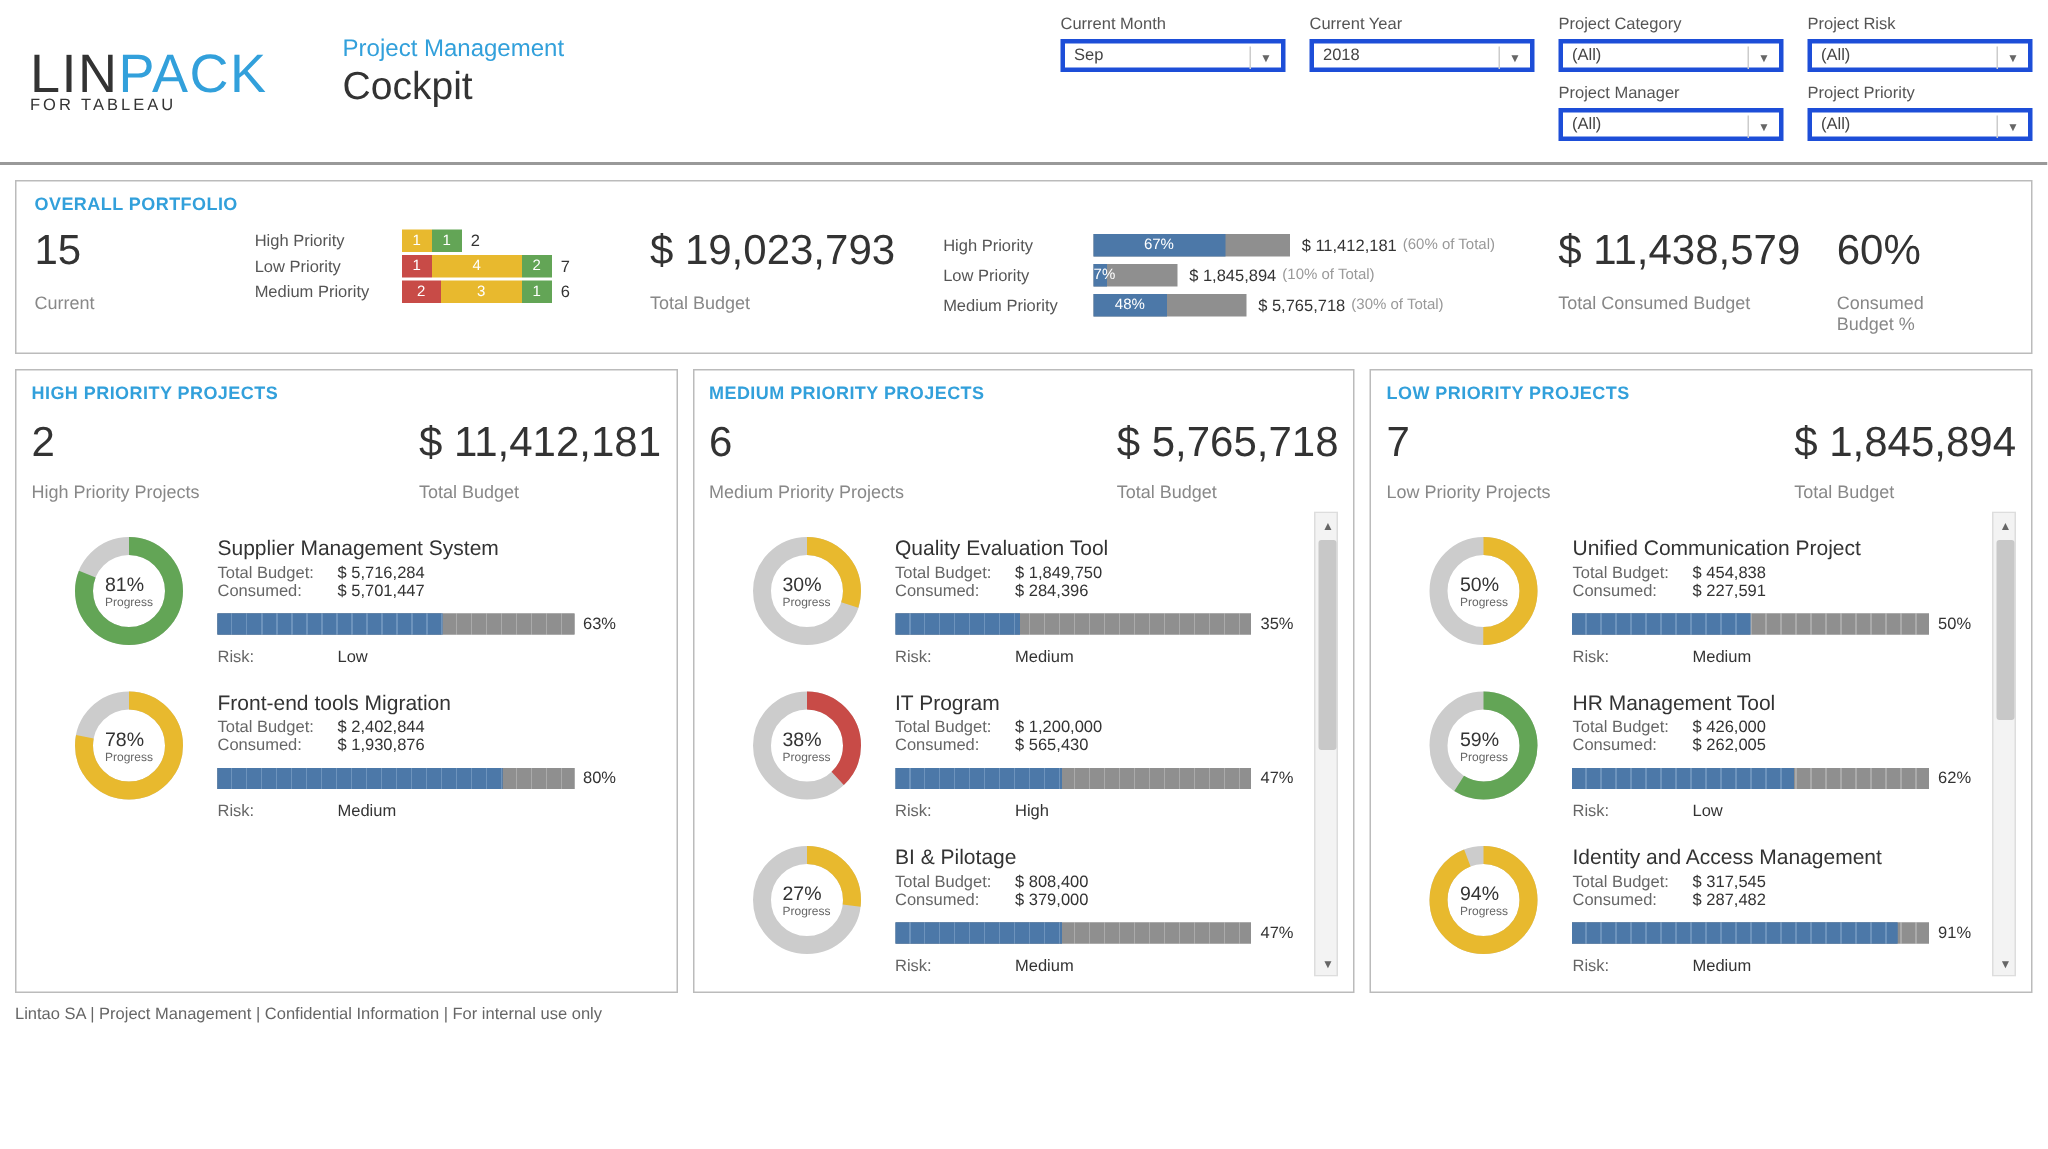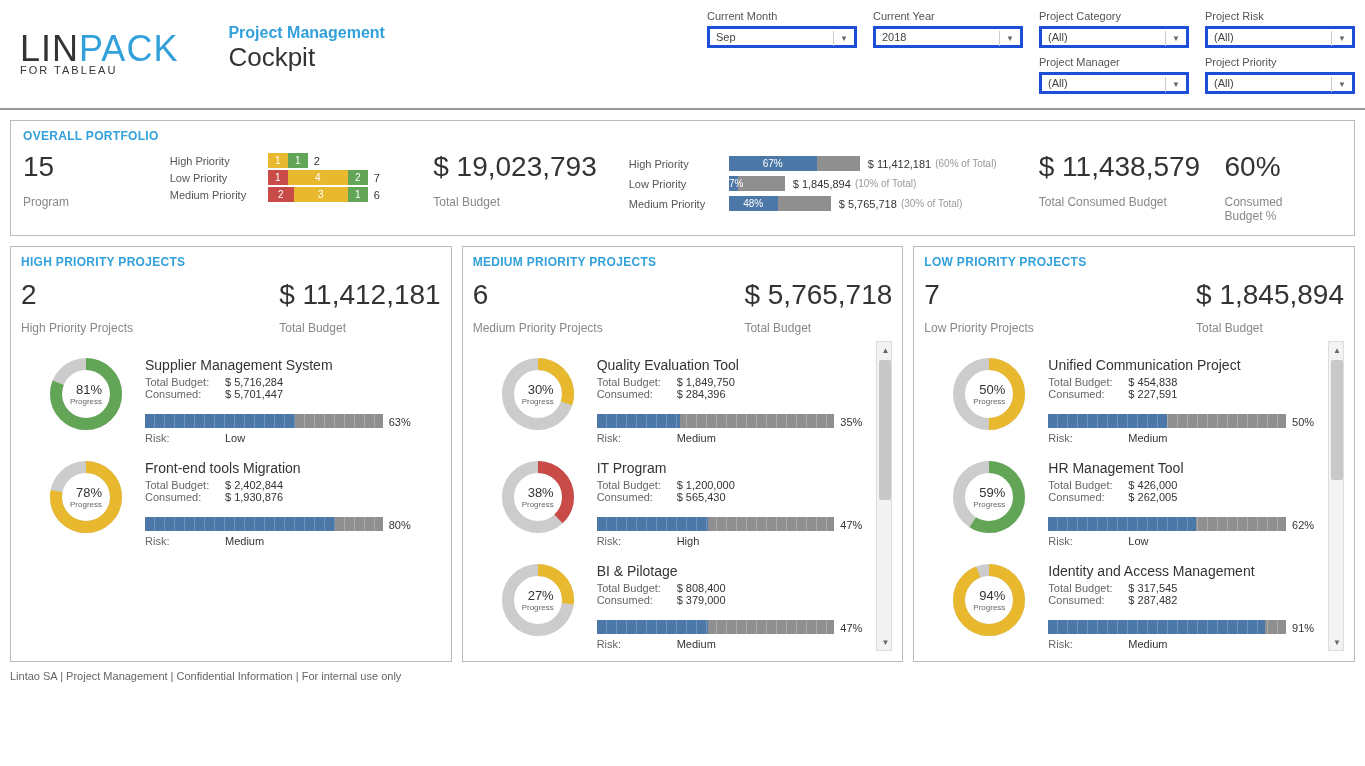--- a/index.html
+++ b/index.html
@@ -3,21 +3,21 @@
 <meta charset="utf-8">
 <style>
 *{box-sizing:border-box;margin:0;padding:0}
 body{font-family:"Segoe UI",Arial,sans-serif;font-size:12px;color:#333;background:#fff;width:1365px}
 .header{display:flex;align-items:flex-start;padding:10px 10px 14px;border-bottom:2px solid #999}
 .logo{margin:18px 50px 0 10px}
 .logo .black{color:#333;font-size:36px;font-weight:300;letter-spacing:1px}
 .logo .blue{color:#32a0db;font-size:36px;font-weight:300;letter-spacing:1px}
 .logo .sub{font-size:11px;color:#333;letter-spacing:2px;text-align:left;margin-top:-6px}
 .title-block{margin-top:14px}
-.title-block .cat{color:#32a0db;font-size:16px;font-weight:700}
+.title-block .cat{color:#32a0db;font-size:16px;font-weight:400}
 .title-block .name{font-size:26px;color:#333;font-weight:400}
 .filters{margin-left:auto;display:grid;grid-template-columns:repeat(4,150px);gap:8px 16px}
 .filter .label{font-size:11px;color:#555;margin-bottom:4px}
 .filter .select{border:3px solid #1d4ed8;height:22px;display:flex;align-items:center;padding:0 6px;position:relative;font-size:11px;color:#444;background:#fff}
 .filter .select::after{content:"▼";position:absolute;right:2px;top:2px;font-size:8px;color:#666;border-left:1px solid #ccc;padding:3px 4px 3px 6px}
 .filter.empty{visibility:hidden}
 .section-border{border:1px solid #bbb;margin:10px;padding:8px 12px 12px}
 .sect-title{color:#32a0db;font-size:12px;font-weight:600;letter-spacing:.3px}
 .portfolio-body{display:flex;align-items:flex-start;margin-top:8px}
 .big-num{font-size:28px;font-weight:400;color:#333}
@@ -47,29 +47,29 @@
 .col-head .big-num{font-size:28px}
 .col-head .sub-label{margin-top:10px}
 .scroll-area{height:310px;overflow:hidden;position:relative}
 .fake-scroll{position:absolute;right:0;top:0;width:16px;height:100%;background:#f3f3f3;border:1px solid #ddd}
 .fake-scroll .thumb{position:absolute;left:2px;width:12px;background:#c8c8c8;border-radius:2px}
 .fake-scroll .arr{position:absolute;left:0;width:16px;height:16px;display:flex;align-items:center;justify-content:center;font-size:8px;color:#666}
 .fake-scroll .arr.up{top:0}.fake-scroll .arr.dn{bottom:0}
 .proj{display:flex;margin:16px 0}
 .donut{width:74px;height:74px;position:relative;margin:0 22px 0 28px;flex-shrink:0}
 .donut svg{transform:rotate(-90deg)}
-.donut .dlabel{position:absolute;top:50%;left:50%;transform:translate(-50%,-50%);text-align:right}
+.donut .dlabel{position:absolute;top:50%;left:50%;transform:translate(-50%,-50%);text-align:left}
 .donut .dlabel .dp{font-size:13px;color:#333}
 .donut .dlabel .dt{font-size:8px;color:#666}
 .pinfo{flex:1;padding-right:20px}
 .pname{font-size:14px;color:#333;margin-bottom:3px}
 .pline{font-size:11px;color:#666;display:flex}
 .pline .k{width:80px}
 .pline .v{color:#333}
-.mini-bar{display:flex;align-items:flex-end;margin:4px 0;height:24px}
+.mini-bar{display:flex;align-items:center;margin:4px 0;height:24px}
 .mini-out{flex:1;height:14px;background:#8f8f8f;background-image:repeating-linear-gradient(90deg,#8f8f8f,#8f8f8f 9px,#aaa 9px,#aaa 10px)}
 .mini-in{height:100%;background:#4c78a8;background-image:repeating-linear-gradient(90deg,#4c78a8,#4c78a8 9px,#6d93bc 9px,#6d93bc 10px)}
 .mini-pct{font-size:11px;margin-left:6px;color:#333;width:32px}
 .footer{font-size:11px;color:#666;padding:8px 10px 6px}
 .right-block{margin-left:auto;text-align:left}
 </style>
 </head>
 <body>
 
 <div class="header">
@@ -115,21 +115,21 @@
   <div class="select">(All)</div>
       </div>
     </div>
 </div>
 
 <div class="section-border">
   <div class="sect-title">OVERALL PORTFOLIO</div>
   <div class="portfolio-body">
     <div class="kpi w1">
       <div class="big-num">15</div>
-      <div class="sub-label">Program</div>
+      <div class="sub-label">Current</div>
     </div>
     <div class="kpi w2" id="prio-rows">
         <div class="prio-row">
           <span class="lbl">High Priority</span>
   <div class="stack" style="width:40px">
     <div class="risk-y" style="width:20px">1</div>
             <div class="risk-g" style="width:20px">1</div>
   </div>
           <span class="num">2</span>
         </div>

